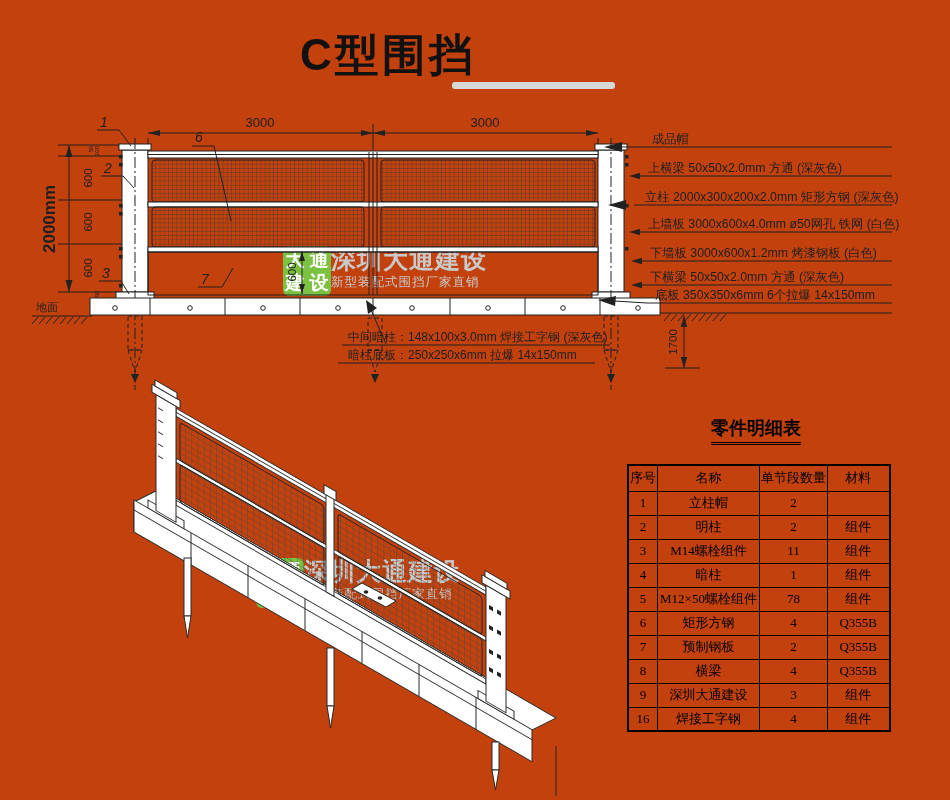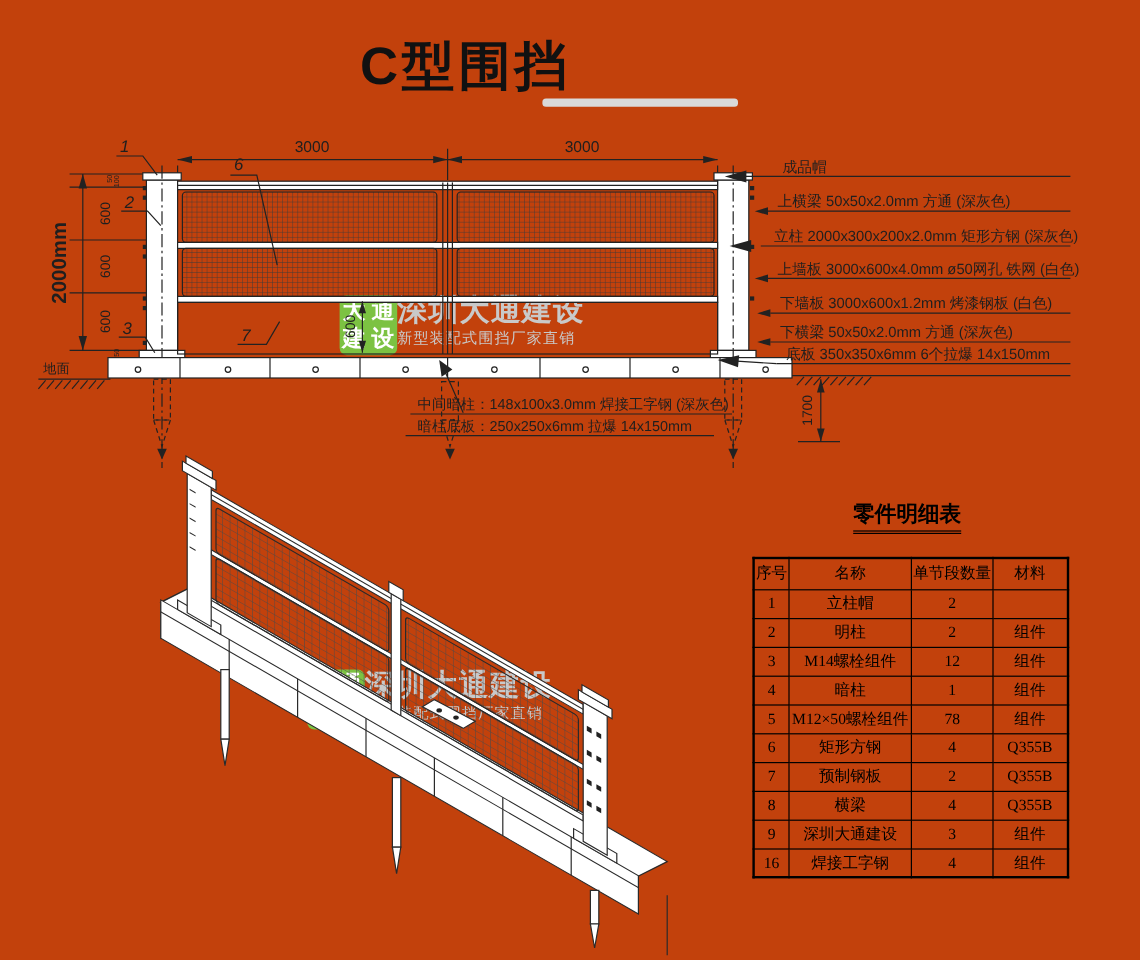--- a/index.html
+++ b/index.html
@@ -365,21 +365,21 @@
         </tr>
     <tr>
           <td>2</td>
           <td>明柱</td>
           <td>2</td>
           <td>组件</td>
         </tr>
     <tr>
           <td>3</td>
           <td>M14螺栓组件</td>
-          <td>12</td>
+          <td>11</td>
           <td>组件</td>
         </tr>
     <tr>
           <td>4</td>
           <td>暗柱</td>
           <td>1</td>
           <td>组件</td>
         </tr>
     <tr>
           <td>5</td>

